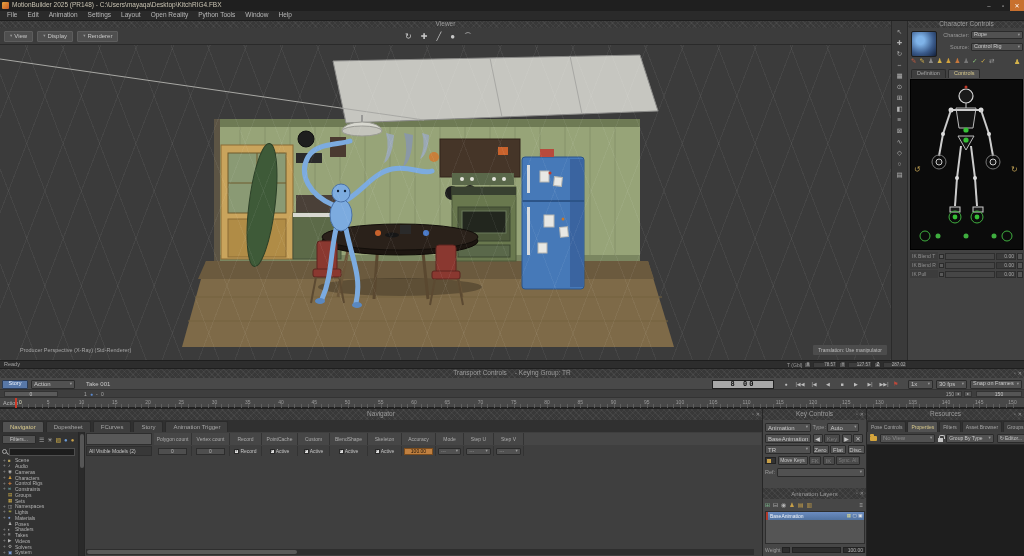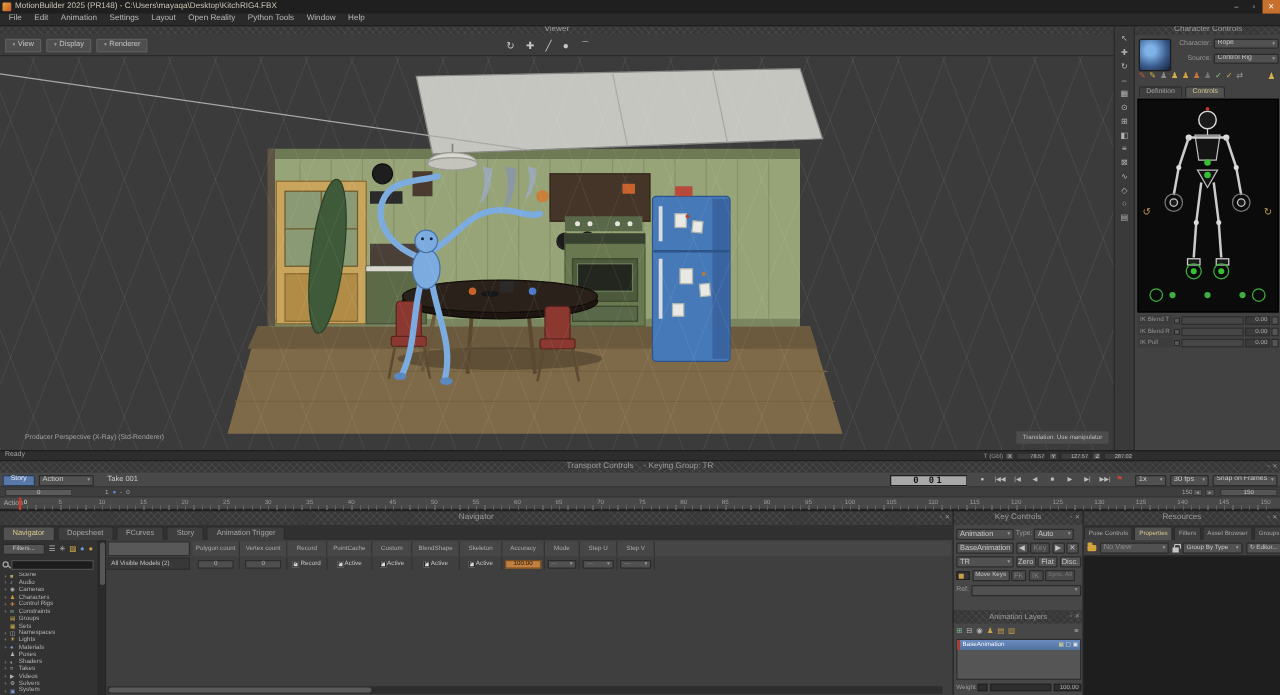--- a/index.html
+++ b/index.html
@@ -462,21 +462,21 @@
         <span>✕</span>
       </span>
   </div>
   <div id="transrow1" class="abs">
     <div id="story">Story</div>
     <div id="mode-dd" class="dd">
       <span>Action</span>
         <span class="car">▾</span>
     </div>
     <span id="take">Take 001</span>
-    <div id="framedisp">0 01</div>
+    <div id="framedisp">8 00</div>
     <div id="transbtns">
         <span class="trbtn">●</span>
         <span class="trbtn">|◀◀</span>
         <span class="trbtn">|◀</span>
         <span class="trbtn">◀</span>
         <span class="trbtn">■</span>
         <span class="trbtn">▶</span>
         <span class="trbtn">▶|</span>
         <span class="trbtn">▶▶|</span>
       </div>

